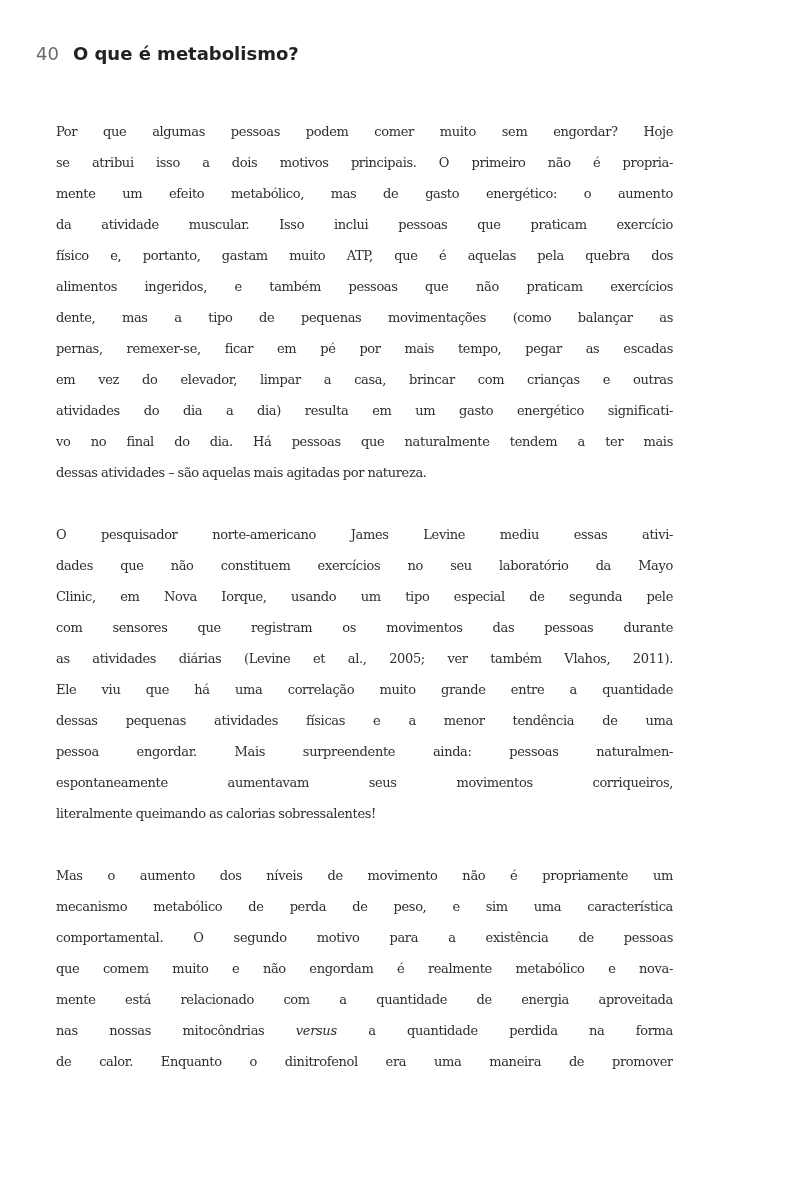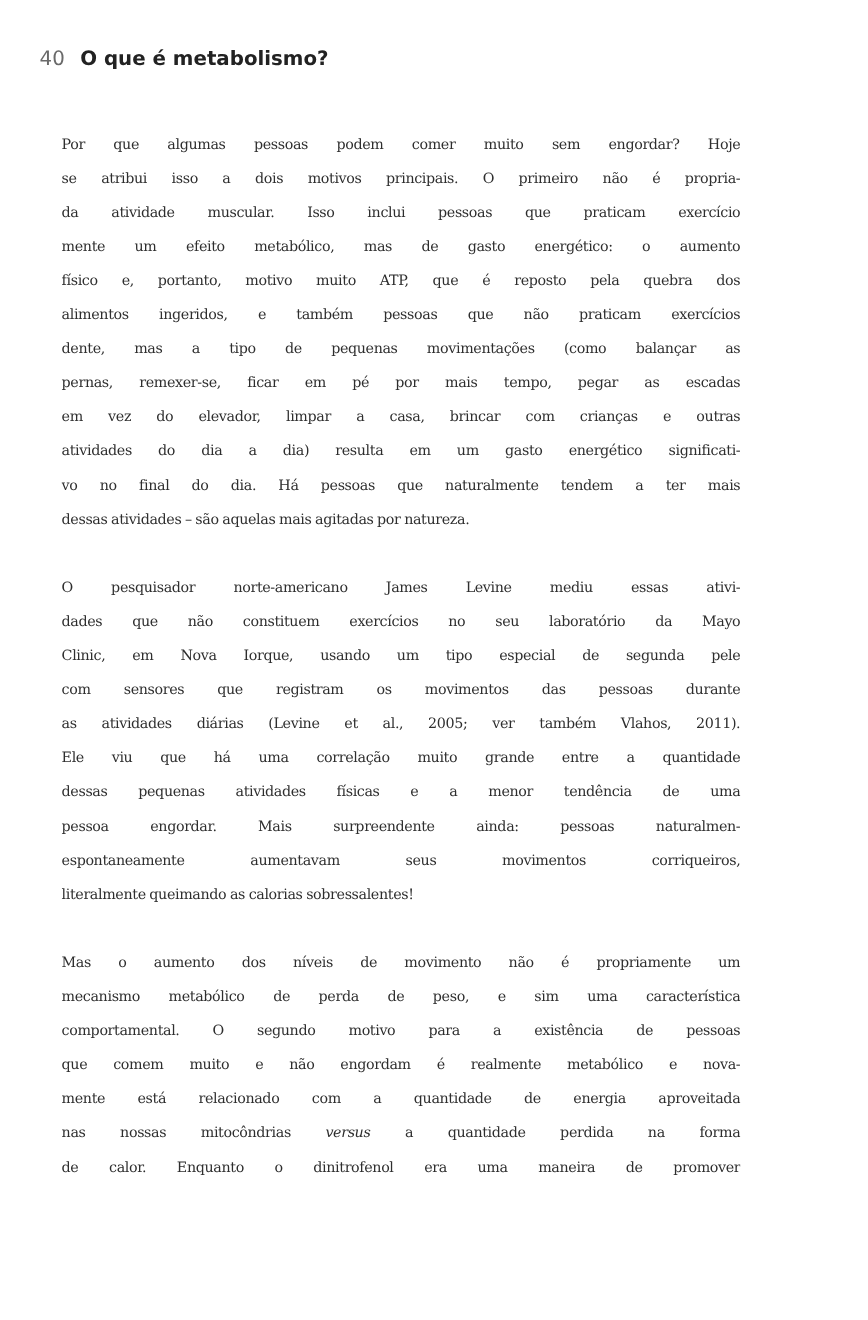--- a/index.html
+++ b/index.html
@@ -18,23 +18,23 @@
 
 <div class="header">
   <span class="page-num">40</span>
   <span class="running-title">O que é metabolismo?</span>
 </div>
 
 <div class="body" id="body">
     <p class="para">
       <span class="line">Por que algumas pessoas podem comer muito sem engordar? Hoje</span>
       <span class="line">se atribui isso a dois motivos principais. O primeiro não é propria-</span>
+      <span class="line">mente um efeito metabólico, mas de gasto energético: o aumento</span>
       <span class="line">da atividade muscular. Isso inclui pessoas que praticam exercício</span>
-      <span class="line">mente um efeito metabólico, mas de gasto energético: o aumento</span>
-      <span class="line">físico e, portanto, motivo muito ATP, que é reposto pela quebra dos</span>
+      <span class="line">físico e, portanto, gastam muito ATP, que é aquelas pela quebra dos</span>
       <span class="line">alimentos ingeridos, e também pessoas que não praticam exercícios</span>
       <span class="line">dente, mas a tipo de pequenas movimentações (como balançar as</span>
       <span class="line">pernas, remexer-se, ficar em pé por mais tempo, pegar as escadas</span>
       <span class="line">em vez do elevador, limpar a casa, brincar com crianças e outras</span>
       <span class="line">atividades do dia a dia) resulta em um gasto energético significati-</span>
       <span class="line">vo no final do dia. Há pessoas que naturalmente tendem a ter mais</span>
       <span class="line last">dessas atividades – são aquelas mais agitadas por natureza.</span>
     </p>
     <p class="para">
       <span class="line">O pesquisador norte-americano James Levine mediu essas ativi-</span>

